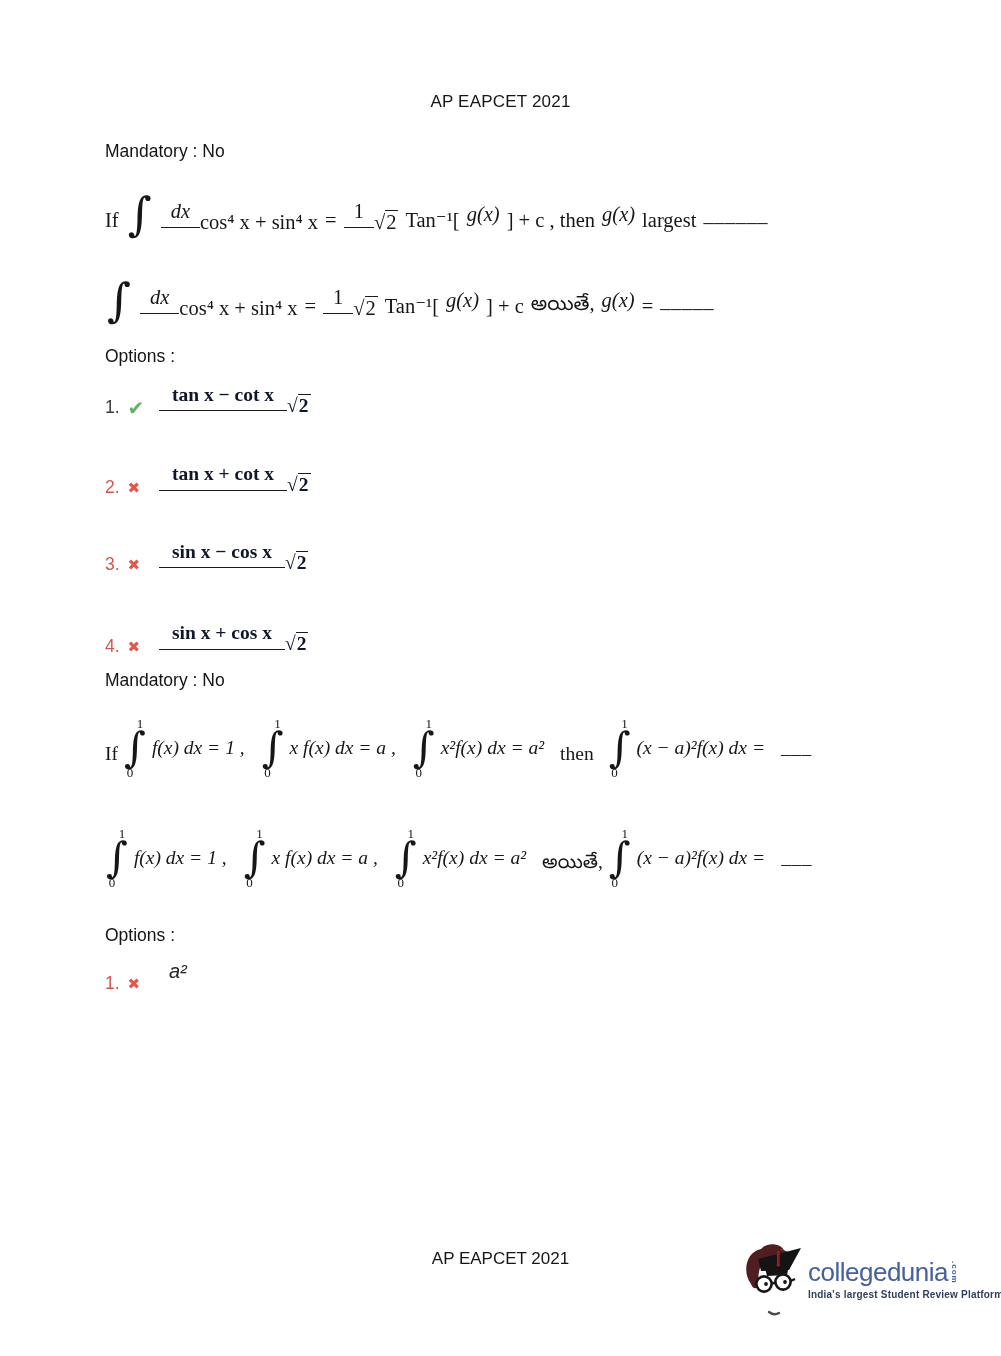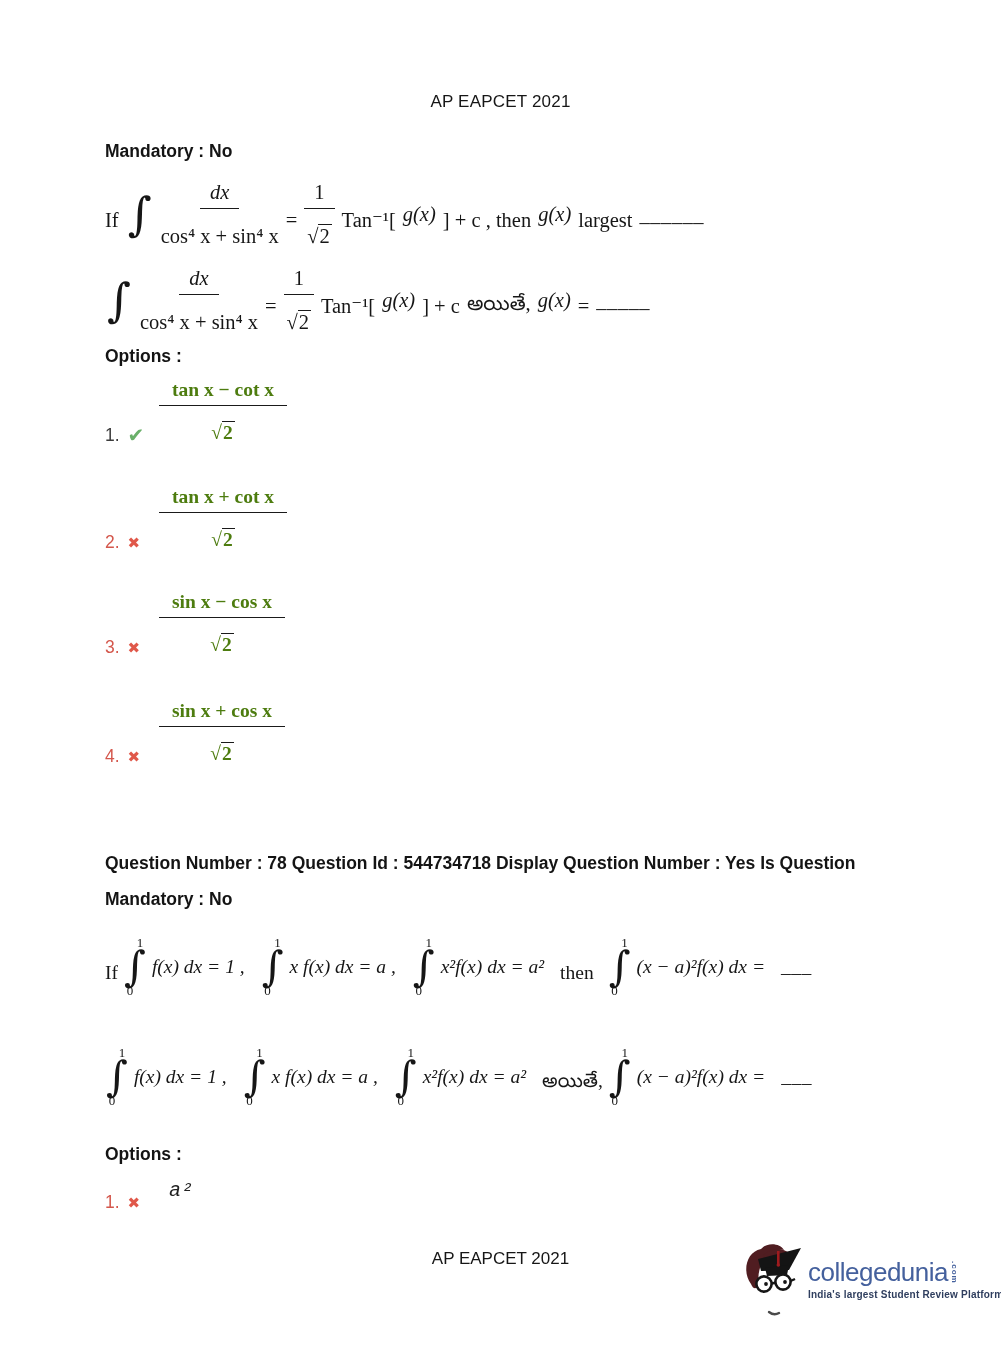--- a/index.html
+++ b/index.html
@@ -13,52 +13,52 @@
     overflow: hidden;
   }
 
   
   .page-header { padding-top: 92px; text-align: center; font-size: 17px; color: #161616; letter-spacing: .2px; }
   .page-footer { position: absolute; top: 1249px; left: 0; right: 0; text-align: center; font-size: 17px; color: #161616; }
 
   
   .content { padding-left: 105px; padding-right: 40px; }
 
-  .bold-line { font-weight: 700; font-size: 17.5px; color: #141414; line-height: 1.2; }
+  .bold-line { font-weight: 400; font-size: 17.5px; color: #141414; line-height: 1.2; }
   .mandatory-1 { margin-top: 29px; }
 
   
   .math { font-family: "Liberation Serif", "DejaVu Serif", serif; font-size: 20.5px; color: #161616; }
   .eq-row { display: flex; align-items: center; column-gap: 7px; flex-wrap: nowrap; }
   .rm { font-style: normal; margin-top: 12px; }
   .it { font-style: italic; }
   .blank { letter-spacing: .5px; }
 
   .int-plain { font-family: "DejaVu Serif", serif; font-size: 46px; line-height: 1; margin: 0 2px; }
 
-  .frac { display: inline-flex; flex-direction: column; align-items: center; }
+  .frac { display: inline-flex; align-items: center; }
   .frac .num { padding: 0 10px 4px; border-bottom: 1.5px solid #1a1a1a; line-height: 1.1; white-space: nowrap; }
   .frac .den { padding-top: 4px; line-height: 1.1; white-space: nowrap; margin-top: 12px; }
   .sqrt { white-space: nowrap; }
   .sqrt .radicand { border-top: 1.4px solid #1a1a1a; padding: 0 2px 0 1px; }
 
   .eq-q77-en { margin-top: 14px; min-height: 76px; }
   .eq-q77-te { margin-top: 10px; min-height: 76px; }
   .conn { font-weight: 400; }
 
   .options-label { margin-top: 8px; }
 
   
   .option-block { display: flex; align-items: flex-end; }
   .opt-label { display: flex; align-items: center; gap: 8px; min-width: 54px; margin-bottom: -2px; font-size: 17.5px; }
   .opt-number.correct { color: #3c3c3c; }
   .opt-number.incorrect { color: #d4574c; }
   .mark-check { color: #6ab06a; font-size: 20px; line-height: 1; }
   .mark-cross { color: #e0584a; font-size: 15px; line-height: 1; }
-  .opt-frac { font-family: "Liberation Serif", "DejaVu Serif", serif; font-weight: 700; font-size: 19.5px; color: #4d7c0f; }
+  .opt-frac { font-family: "Liberation Serif", "DejaVu Serif", serif; font-weight: 700; font-size: 19.5px; color: #0f172a; }
   .opt-frac .num { padding: 0 13px 5px; }
   .opt-1 { margin-top: 12px; }
   .opt-2 { margin-top: 42px; }
   .opt-3 { margin-top: 40px; }
   .opt-4 { margin-top: 44px; }
 
   
   .meta-line { margin-top: 88px; }
   .mandatory-2 { margin-top: 15px; }
 
@@ -69,21 +69,21 @@
   .eq-q78 .conn-en { margin-right: 9px; text-align: center; }
 
   .int-lim { display: inline-flex; flex-direction: column; align-items: center; line-height: 1; margin: 0 1px; }
   .int-lim .lim { font-size: 13px; font-style: normal; }
   .int-lim .lim.top { transform: translateX(5px); margin-bottom: -2px; }
   .int-lim .lim.bot { transform: translateX(-5px); margin-top: -2px; }
   .int-lim .glyph { font-family: "DejaVu Serif", serif; font-size: 42px; line-height: .95; }
 
   .options-label-2 { margin-top: 22px; }
   .opt-a2 { margin-top: 10px; min-height: 36px; }
-  .a2-body { font-family: Liberation Mono, monospace; font-size: 20px; position: relative; top: -9px; margin-left: 10px; color: #222; }
+  .a2-body { font-family: Liberation Sans, sans-serif; font-size: 20px; position: relative; top: -9px; margin-left: 10px; color: #222; }
 
   
   .logo { position: absolute; left: 743px; top: 1242px; display: flex; align-items: flex-start; }
   .logo-text { margin-left: 3px; margin-top: 17px; }
   .brand-row { display: flex; align-items: flex-start; }
   .brand { font-size: 26px; font-weight: 400; color: #44609d; letter-spacing: -0.5px; line-height: 1; }
   .brand-domain { writing-mode: vertical-rl; font-size: 8px; font-weight: 700; color: #44609d; letter-spacing: 1px; margin-left: 2px; margin-top: 2px; }
   .tagline { font-size: 10px; font-weight: 700; color: #2f3e5e; margin-top: 4px; letter-spacing: .2px; white-space: nowrap; }
 </style>
 </head>
@@ -182,21 +182,20 @@
       <span class="frac opt-frac">
         <span class="num">sin x + cos x</span>
         <span class="den sqrt"><span>√</span><span class="radicand">2</span></span>
       </span>
     </div>
 
   </section>
 
   <section>
 
-    <div class="bold-line meta-line">Question Number : 78 Question Id : 544734718 Display Question Number : Yes Is Question</div>
     <div class="bold-line mandatory-2">Mandatory : No</div>
 
     <div class="math eq-row eq-q78 eq-q78-en">
       <span class="rm">If</span>
       <span class="int-lim">
         <span class="lim top">1</span>
         <span class="glyph">∫</span>
         <span class="lim bot">0</span>
       </span>
       <span class="body">f(x) dx = 1 ,</span>

